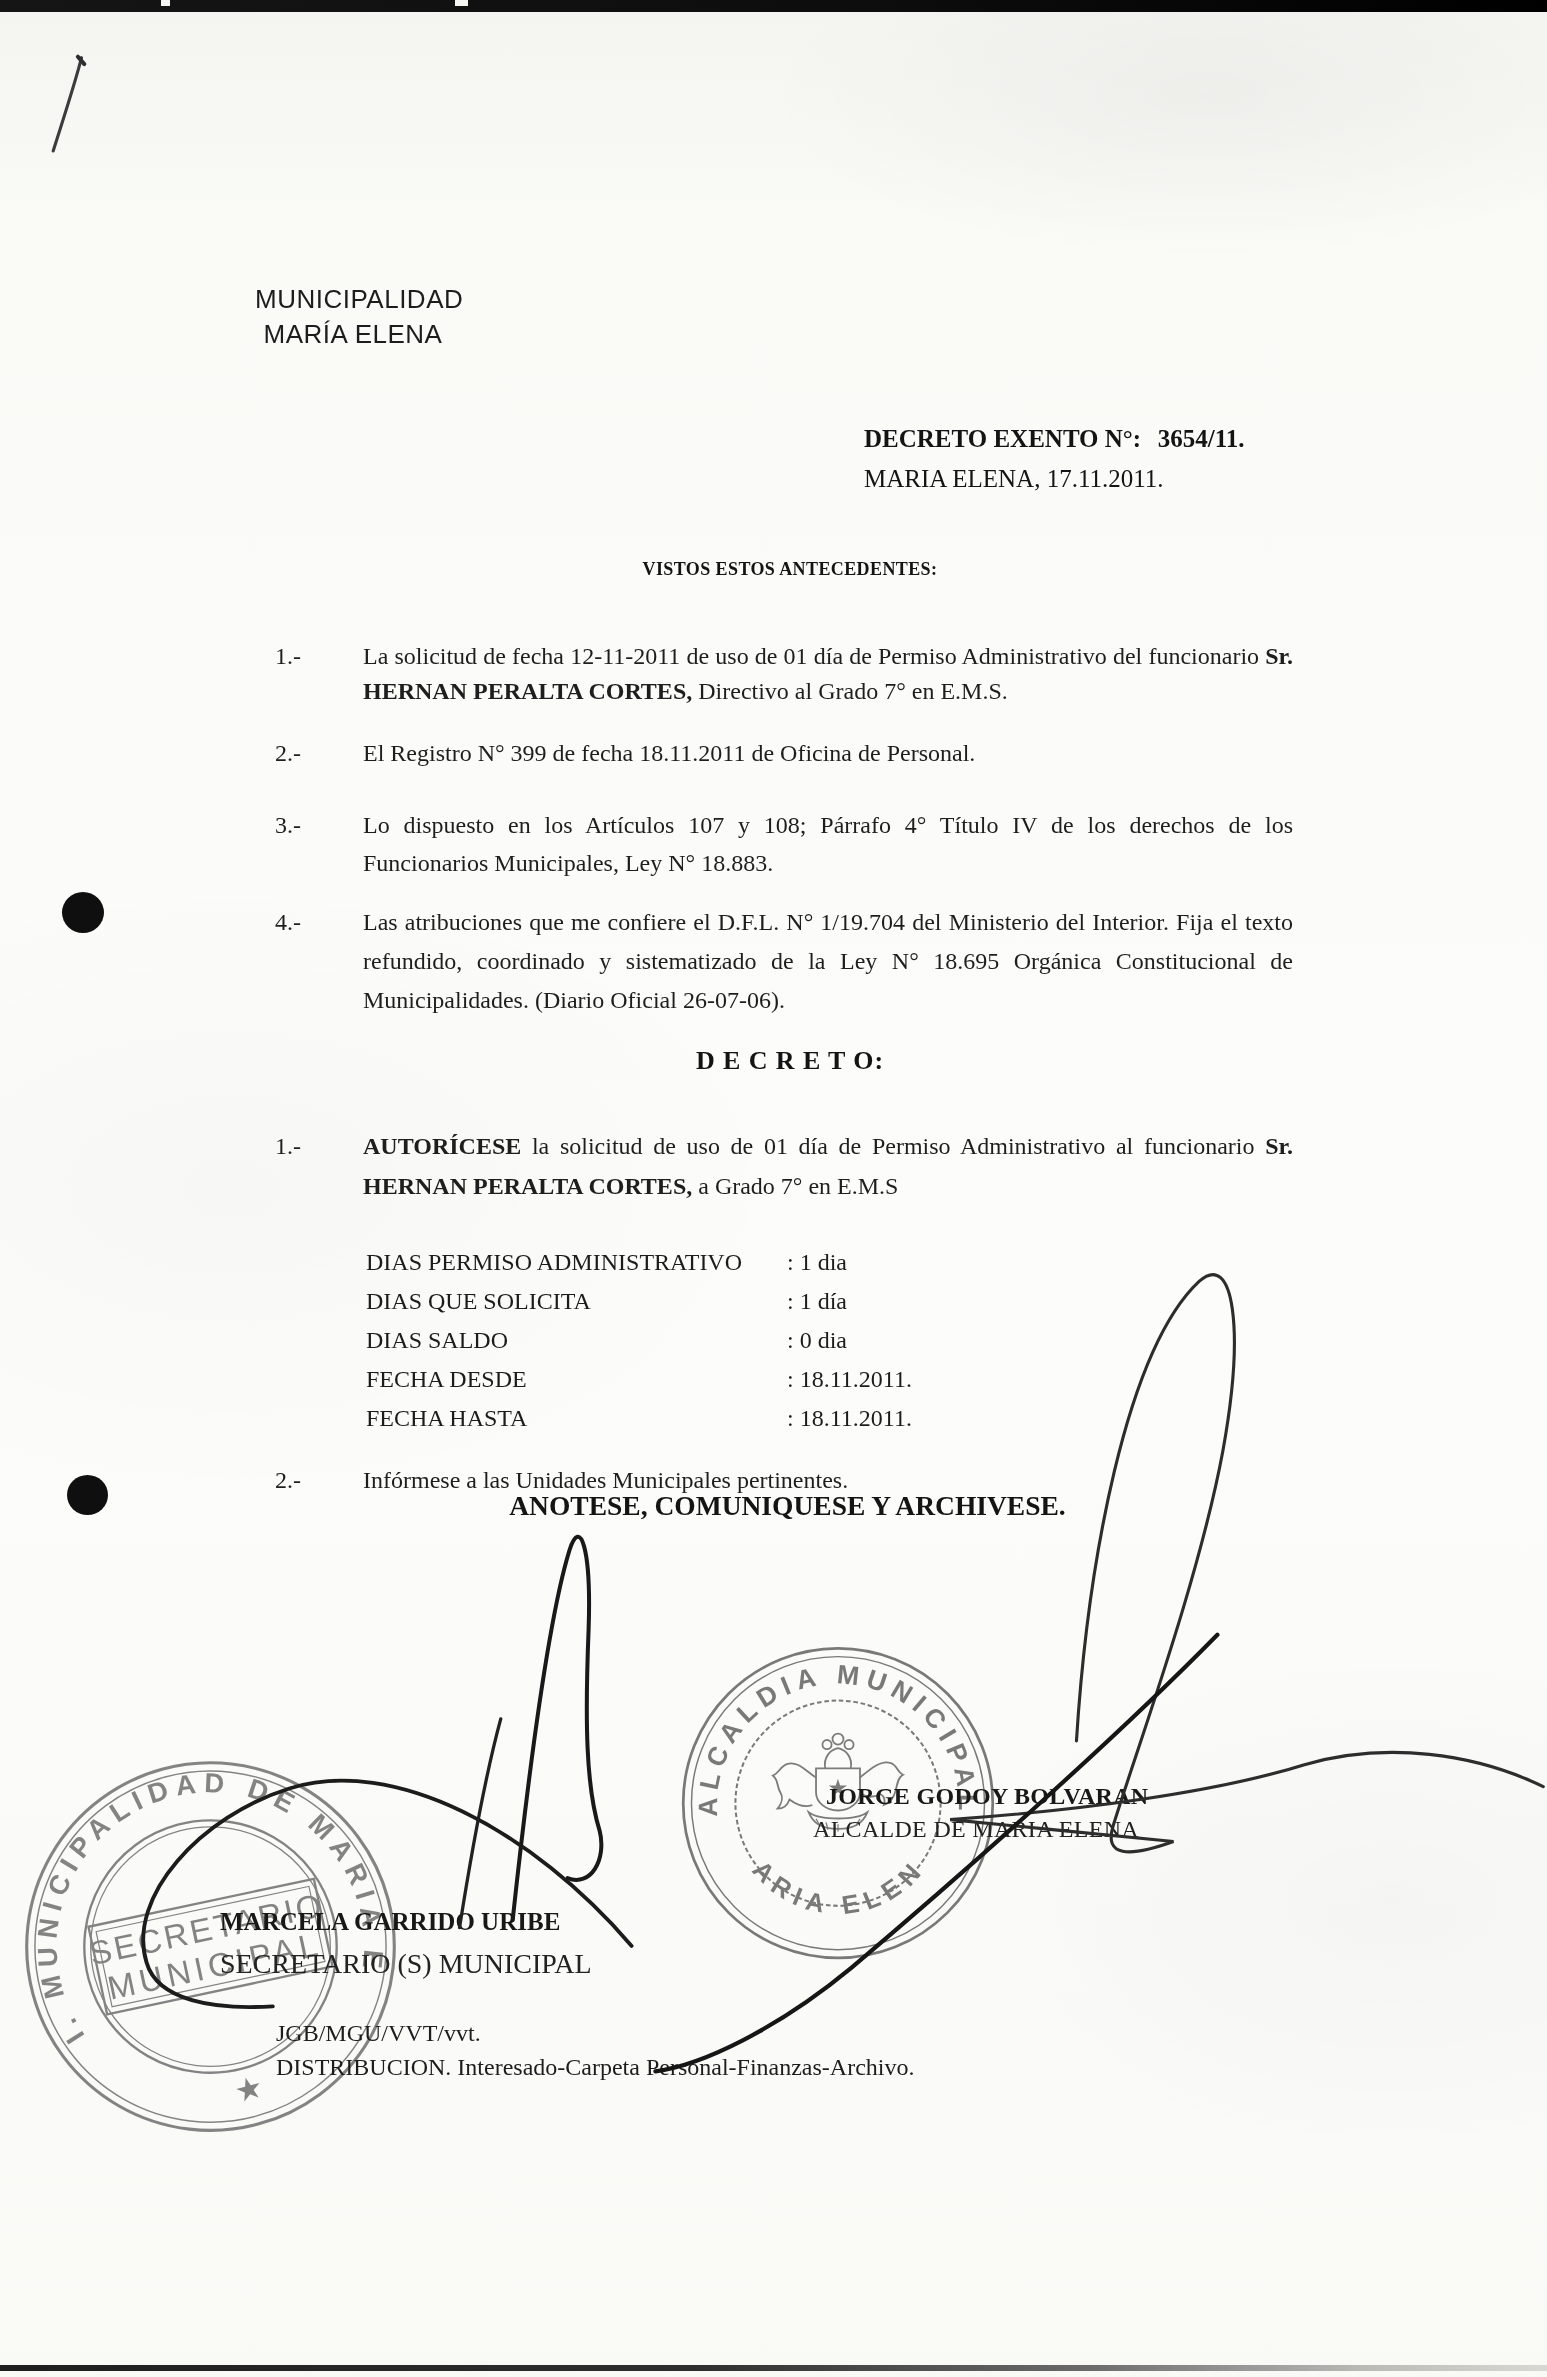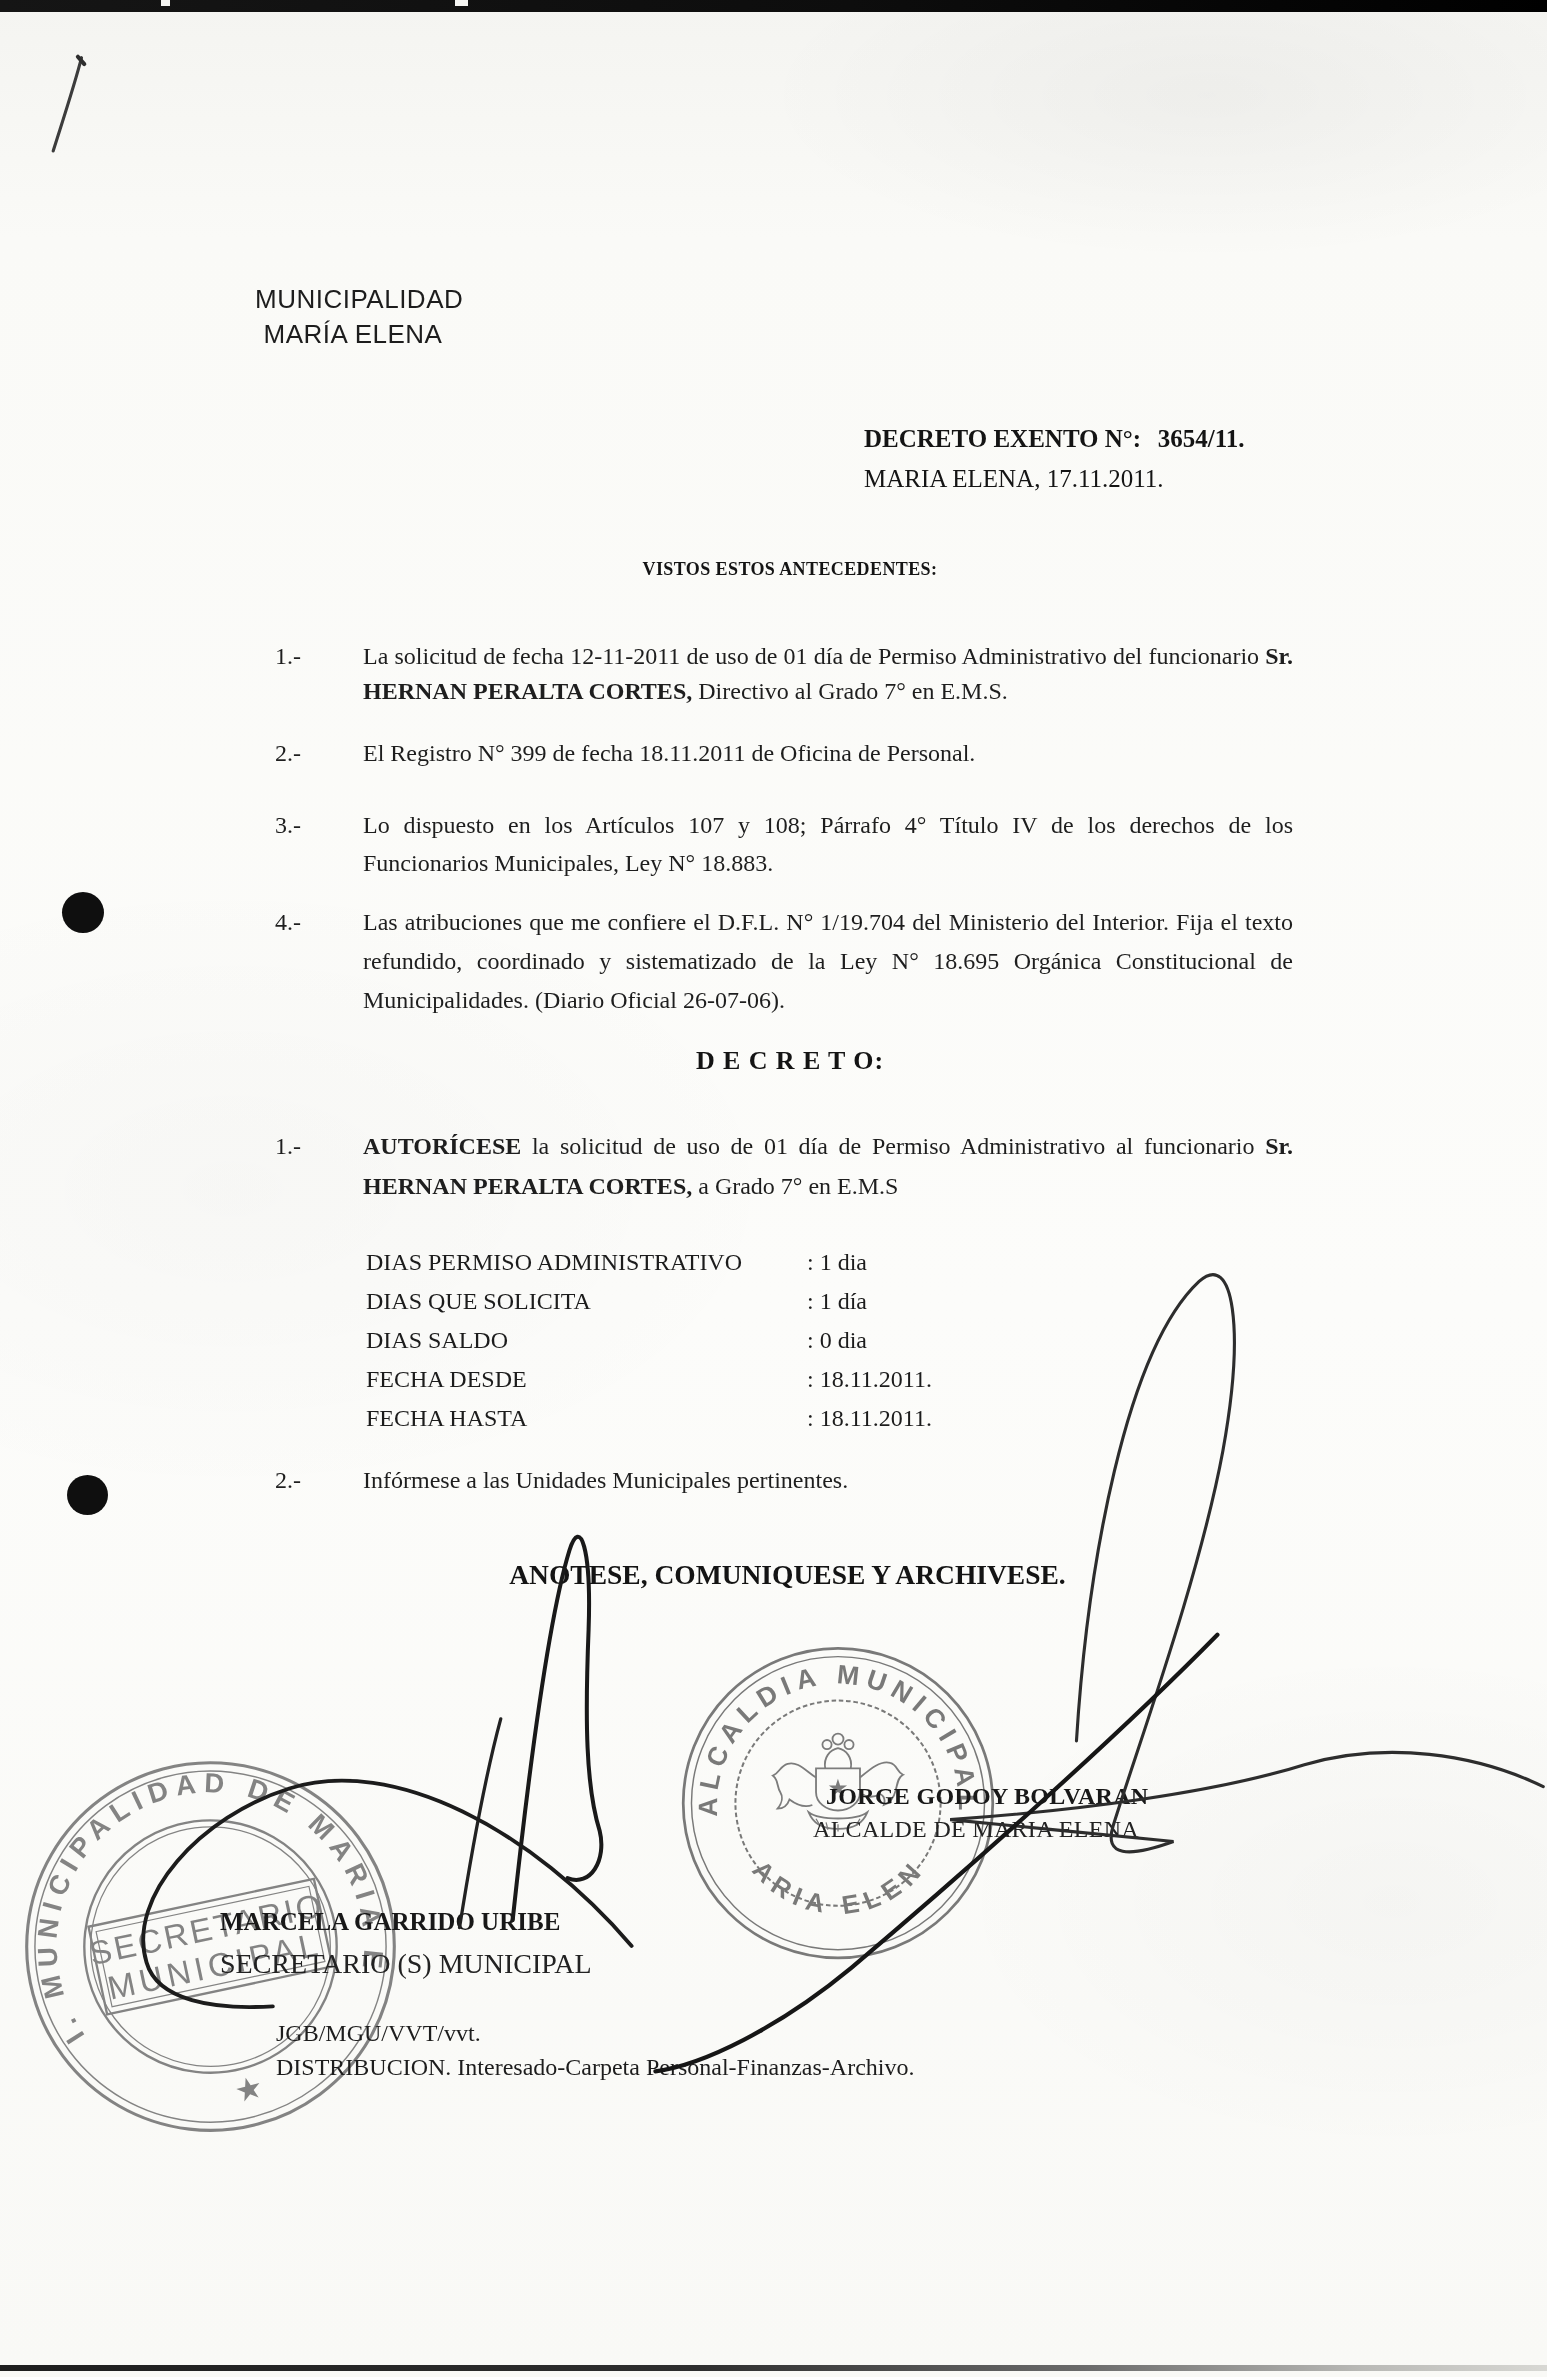--- a/index.html
+++ b/index.html
@@ -28,34 +28,34 @@
   
   .muni-header{left:255px;top:282px;width:196px;text-align:center;z-index:10;
     font-family:"Liberation Sans","DejaVu Sans",sans-serif;font-size:26px;line-height:35px;
     color:#1d1d1d;letter-spacing:0.5px;}
   .decree-header{left:864px;top:419px;z-index:10;font-size:25px;line-height:40px;color:#141414;}
   .decree-header .l1{font-weight:bold;}
   .decree-header .num{margin-left:16.5px;}
   .centerline{left:311px;width:958px;text-align:center;z-index:10;color:#141414;}
   .vistos-title{top:559px;font-weight:bold;font-size:18px;letter-spacing:0.4px;}
   .decreto-title{top:1046px;font-weight:bold;font-size:26px;letter-spacing:0.9px;}
-  .closing-line{top:1559px;font-weight:bold;font-size:27.5px;left:275px;width:1025px;}
+  .closing-line{top:1490px;font-weight:bold;font-size:27.5px;left:275px;width:1025px;}
   
   .item{z-index:10;font-size:24px;color:#1e1e1e;}
   .item .inum{position:absolute;left:275px;top:0;}
   .item .itext{position:absolute;left:363px;top:0;width:930px;text-align:justify;}
   .lh38{line-height:35px;}
   .lh41{line-height:38px;}
   .lh43{line-height:39px;}
   .lh44{line-height:40px;}
   .b{font-weight:bold;}
   
   .dias{left:366px;top:1243px;width:659px;z-index:10;font-size:24px;color:#1c1c1c;}
   .dias .row{position:relative;height:39px;line-height:39px;}
-  .dias .val{position:absolute;left:441px;top:0;}
+  .dias .val{position:absolute;left:421px;top:0;}
   
   .mayor-name{left:826px;top:1783px;z-index:10;font-size:24px;font-weight:bold;color:#181818;letter-spacing:0.3px;}
   .mayor-title{left:813px;top:1816px;z-index:10;font-size:24px;color:#222;letter-spacing:0.3px;}
   .secr-name{left:220px;top:1908px;z-index:10;font-size:25px;font-weight:bold;color:#181818;}
   .secr-title{left:220px;top:1948px;z-index:10;font-size:28px;color:#222;}
   
   .footer1{left:276px;top:2020px;z-index:10;font-size:24px;color:#1d1d1d;}
   .footer2{left:276px;top:2054px;z-index:10;font-size:24px;color:#1d1d1d;}
   
   .stamp{z-index:5;opacity:0.82;}

